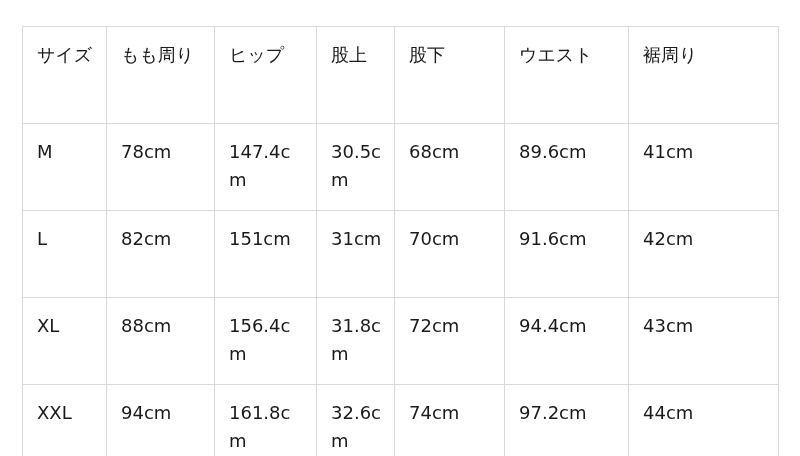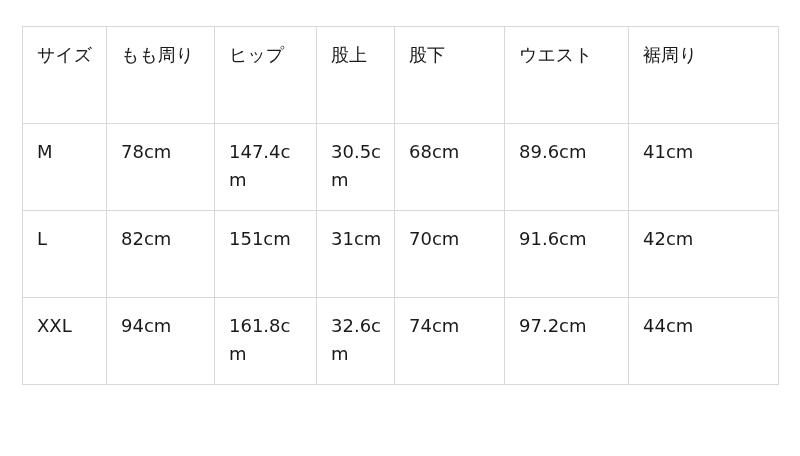--- a/index.html
+++ b/index.html
@@ -90,20 +90,29 @@
       <tr>
         <td>L</td>
         <td>82cm</td>
         <td>151cm</td>
         <td>31cm</td>
         <td>70cm</td>
         <td>91.6cm</td>
         <td>42cm</td>
       </tr>
       <tr>
+        <td>XL</td>
+        <td>88cm</td>
+        <td>156.4cm</td>
+        <td>31.8cm</td>
+        <td>72cm</td>
+        <td>94.4cm</td>
+        <td>43cm</td>
+      </tr>
+      <tr>
         <td>XXL</td>
         <td>94cm</td>
         <td>161.8cm</td>
         <td>32.6cm</td>
         <td>74cm</td>
         <td>97.2cm</td>
         <td>44cm</td>
       </tr>
     </tbody>
   </table>

